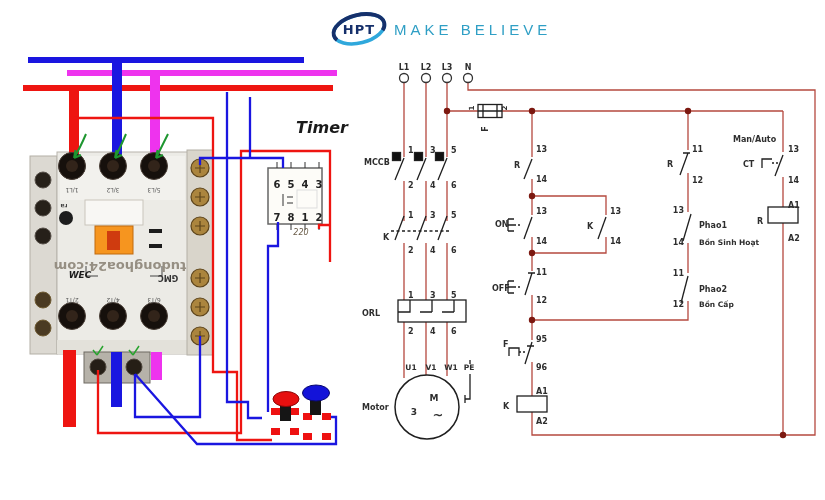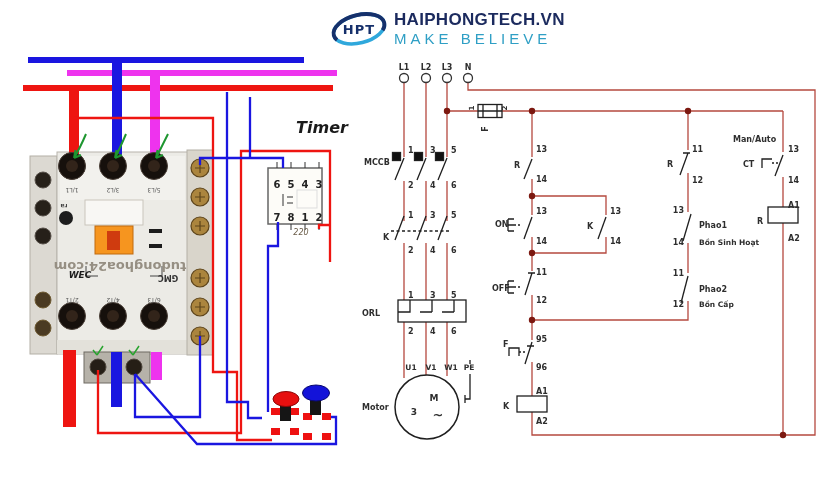--- a/index.html
+++ b/index.html
@@ -19,21 +19,20 @@
 
 <div id="root">
 
   <div id="logo">
     <svg width="58" height="42" viewBox="0 0 58 42">
       <ellipse cx="29" cy="21" rx="26" ry="14" fill="none" stroke="#2fa8dc" stroke-width="3.6" transform="rotate(-14 29 21)"></ellipse>
       <ellipse cx="29" cy="21" rx="26" ry="14" fill="none" stroke="#16306b" stroke-width="3.8" stroke-dasharray="78 50" stroke-dashoffset="-58" transform="rotate(-14 29 21)"></ellipse>
       <text x="29" y="26" text-anchor="middle" font-size="13" font-weight="bold" fill="#16306b" letter-spacing="1">HPT</text>
     </svg>
     <div class="txt">
-      <span id="brand">HAIPHONGTECH.VN</span>
       <span id="tagline">MAKE BELIEVE</span>
     </div>
   </div>
 
   <svg id="leftsvg" class="abs" style="left:0;top:30px" width="360" height="435" viewBox="0 30 360 435">
 
     <rect x="30" y="156" width="27" height="198" fill="#dcd9d2" stroke="#b3afa6"></rect>
     <circle cx="43" cy="180" r="8" fill="#262019" stroke="#575049"></circle>
     <circle cx="43" cy="208" r="8" fill="#262019" stroke="#575049"></circle>
     <circle cx="43" cy="236" r="8" fill="#262019" stroke="#575049"></circle>

